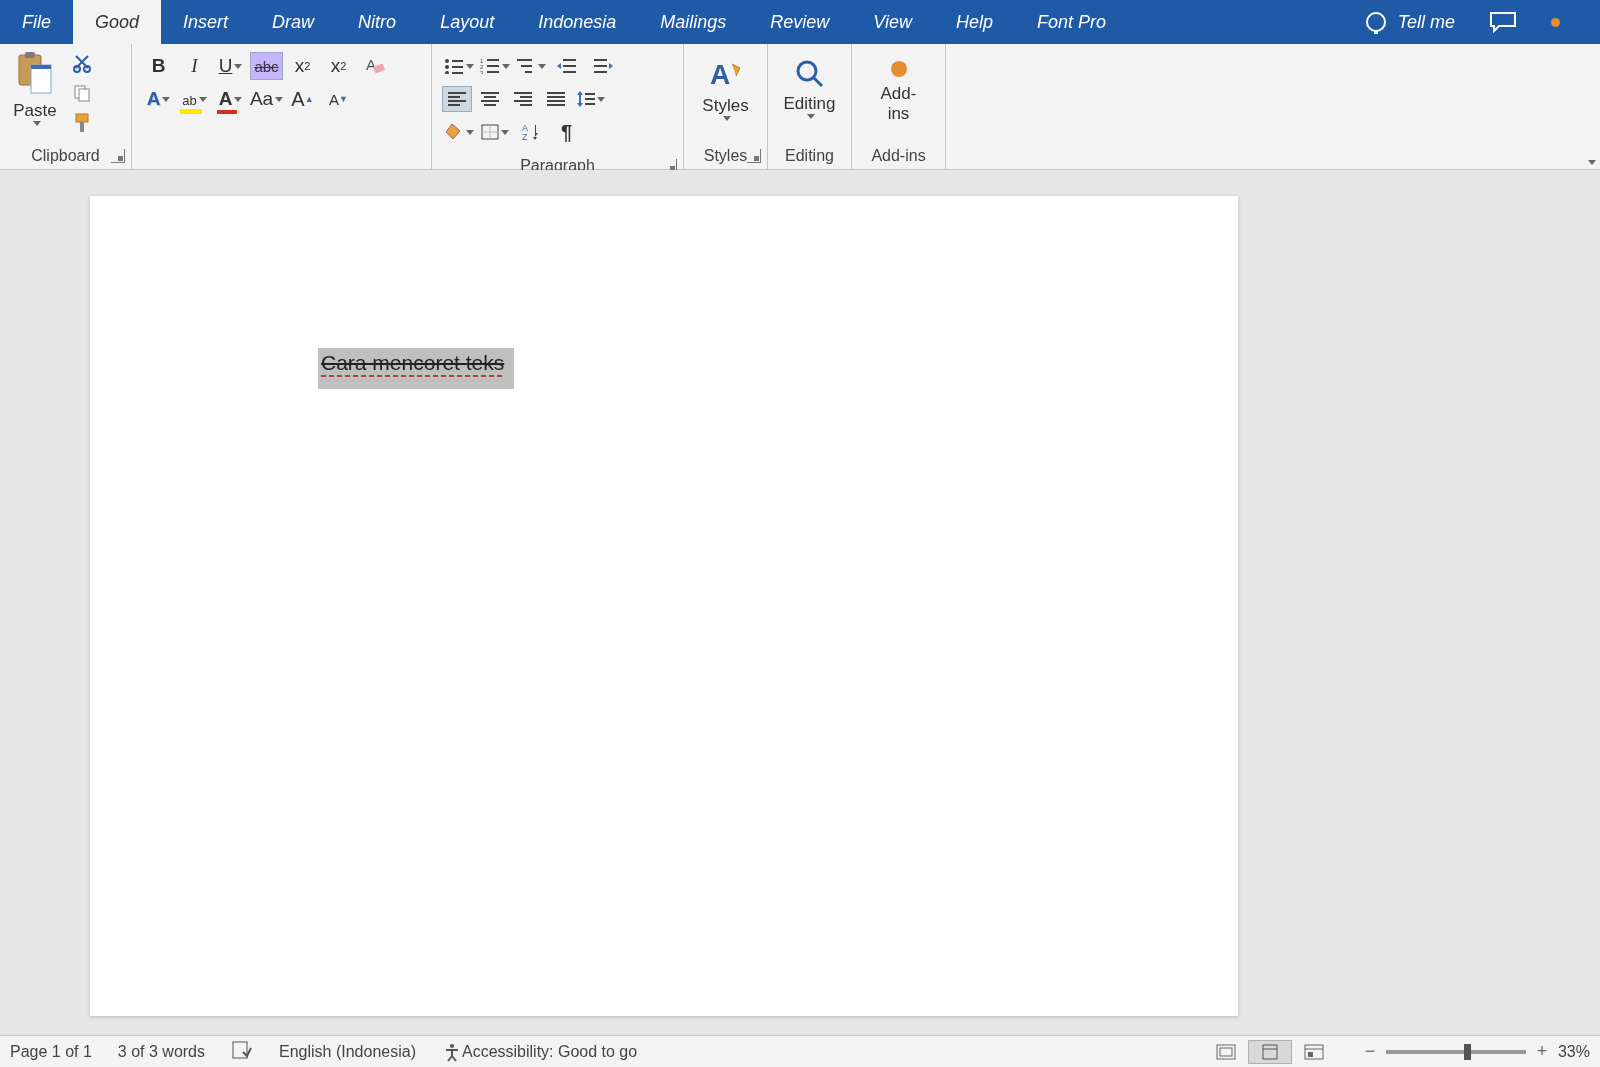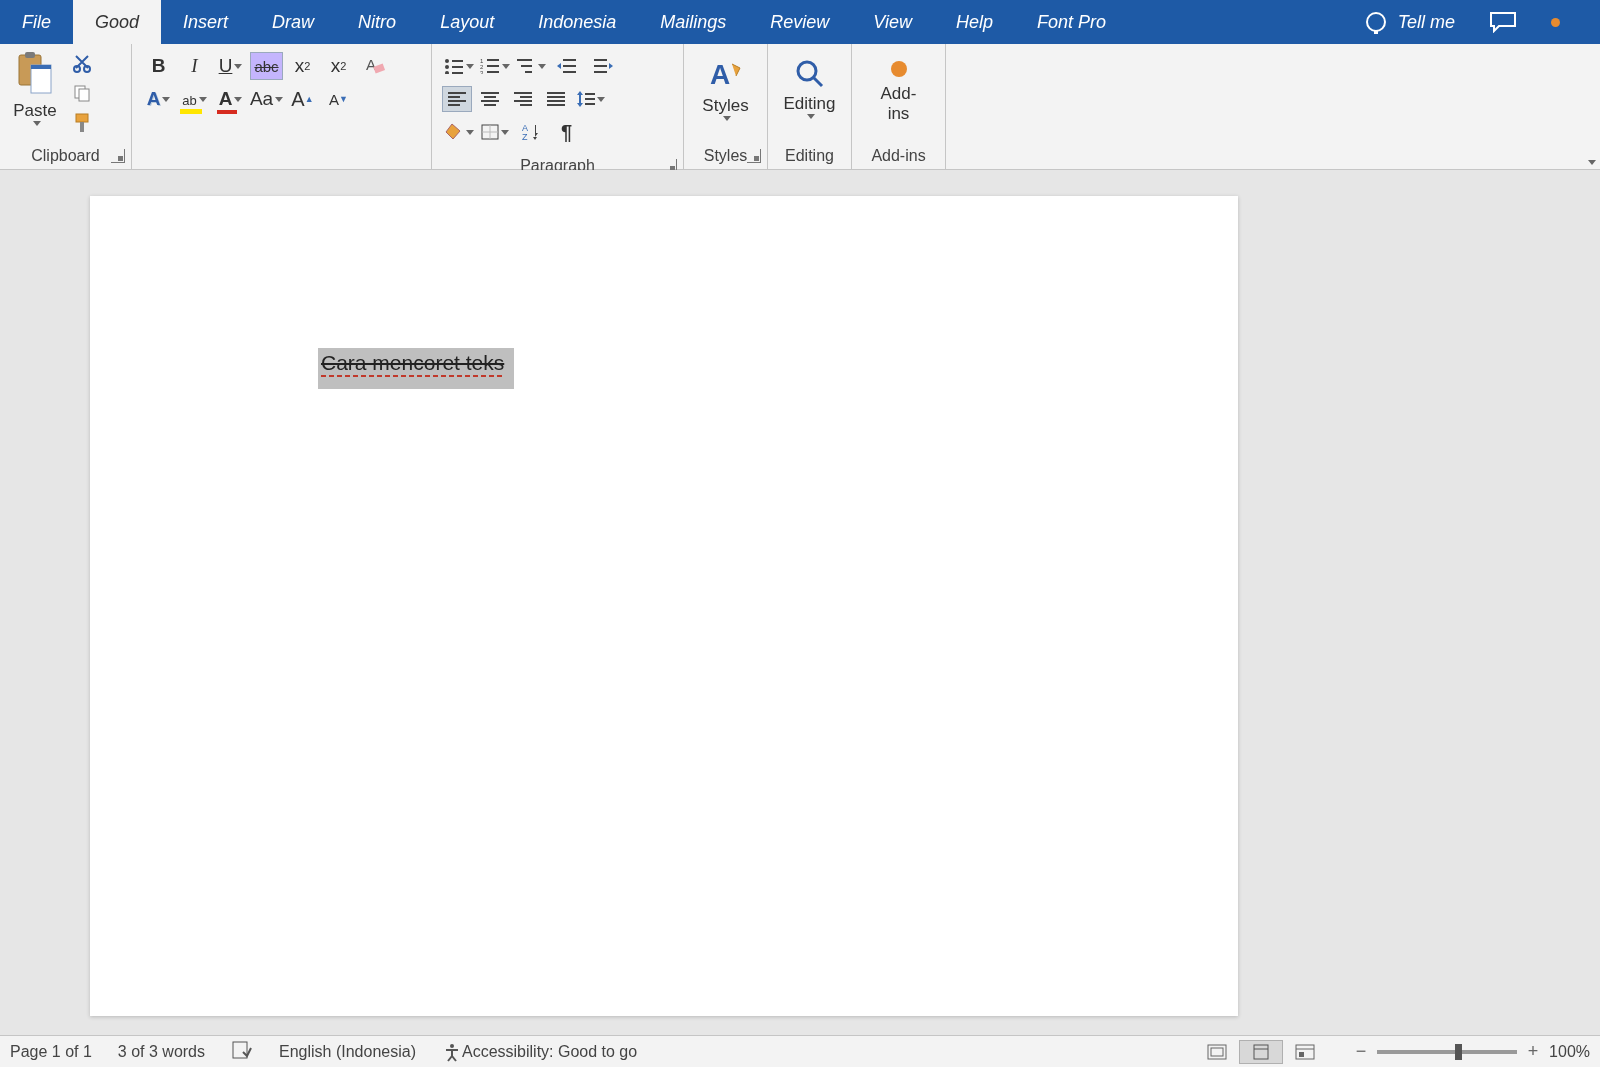--- a/index.html
+++ b/index.html
@@ -413,15 +413,15 @@
           <rect x="4" y="8" width="5" height="5" fill="#666"></rect>
         </svg>
       </div>
   </div>
   <div class="zoom">
     <span class="zm">−</span>
     <div class="track">
         <div class="thumb"></div>
       </div>
     <span class="zm">+</span>
-    <span>100%</span>
+    <span>33%</span>
   </div>
 </div>
 
 </body></html>

